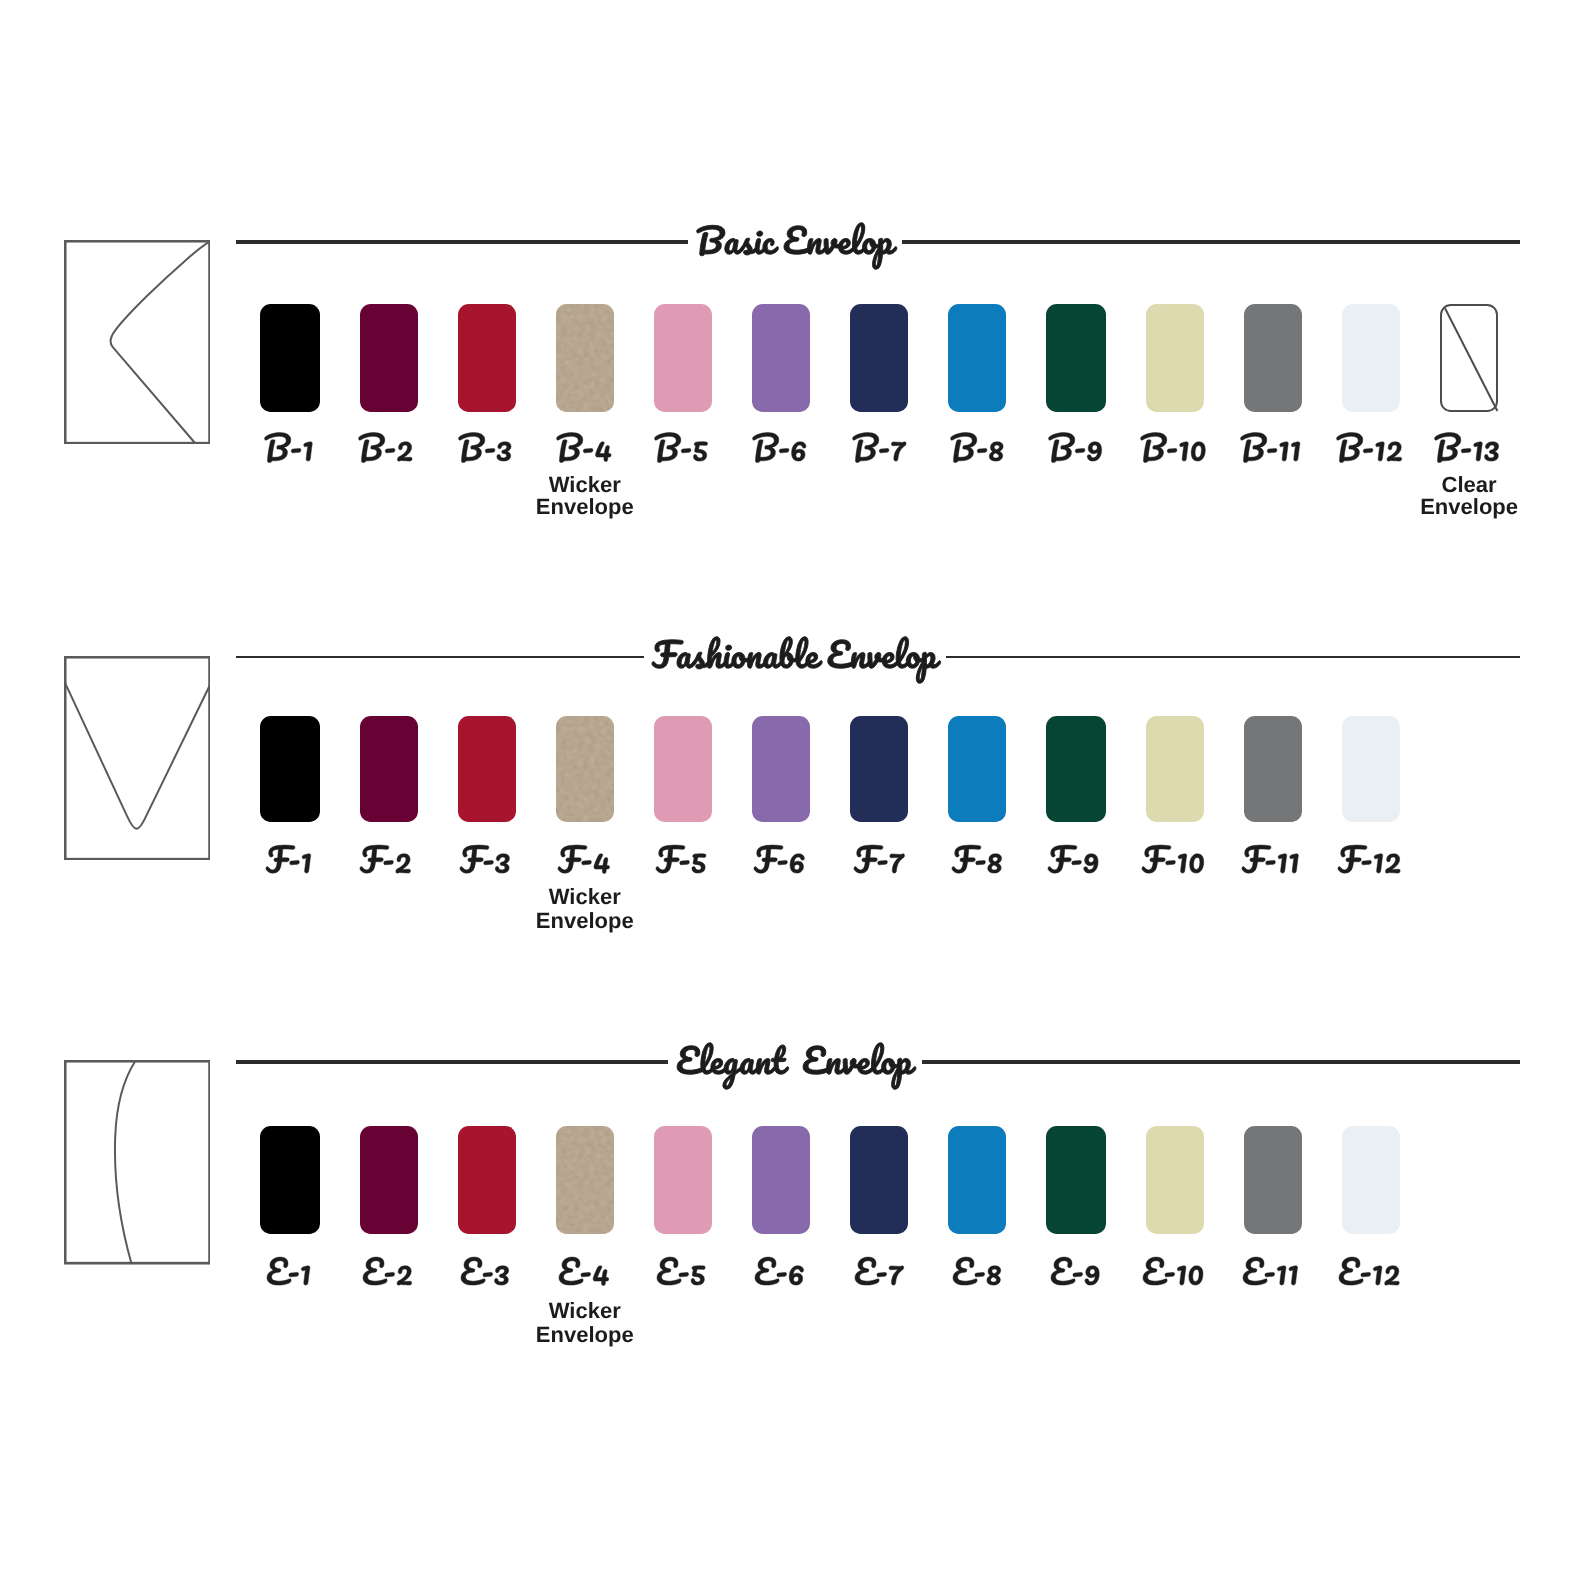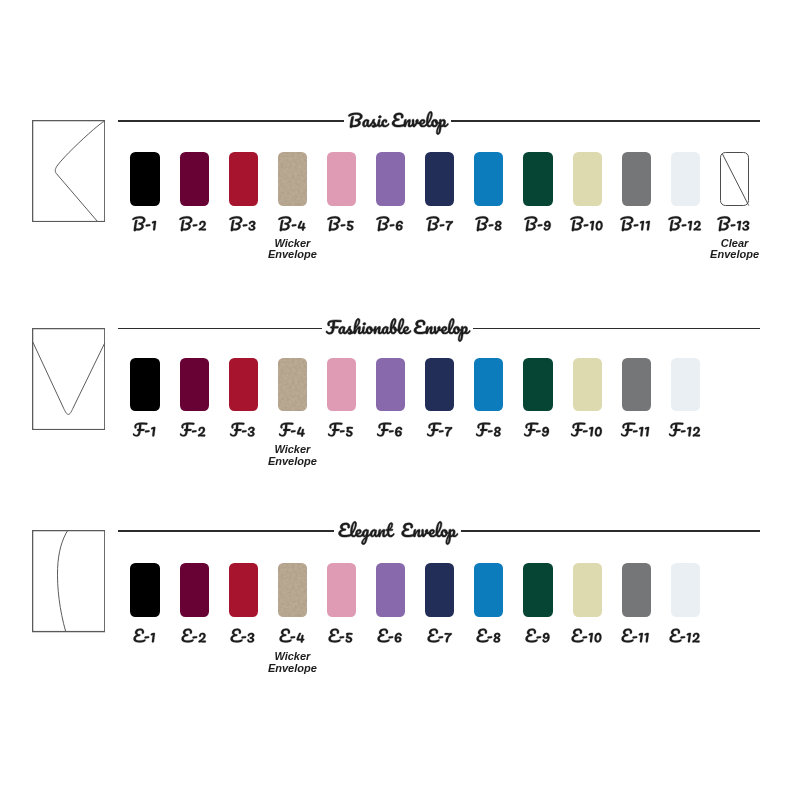--- a/index.html
+++ b/index.html
@@ -1,20 +1,20 @@
 <!DOCTYPE html>
 <html><head>
 <meta charset="utf-8">
 <title>Envelope Style and Colour Chart</title>
 <style>
   html,body{margin:0;padding:0;}
   body{width:794px;height:794px;background:#ffffff;
        font-family:"Liberation Sans",sans-serif;overflow:hidden;}
   #chart{position:relative;width:794px;height:794px;background:#ffffff;}
-  .section{position:absolute;left:0;top:0;width:794px;height:794px;font-style:italic;}
+  .section{position:absolute;left:0;top:0;width:794px;height:794px;}
   .env-icon{position:absolute;left:32px;width:73.4px;height:102.2px;}
   .env-icon svg{display:block;}
   .title-rule{position:absolute;height:1.6px;}
   .section-title{position:absolute;left:0;width:794px;text-align:center;pointer-events:none;}
   .section-title svg{display:block;margin:0 auto;overflow:visible;}
   .swatch-cell{position:absolute;width:29.2px;height:53.6px;}
   .swatch-chip{position:absolute;top:0;left:0;width:29.2px;height:53.6px;border-radius:5.4px;}
   .swatch-chip.clear{background:#ffffff;border:1px solid #4d4d4d;box-sizing:border-box;}
   .swatch-chip.wicker{background-color:#ad9b83;overflow:hidden;}
   .swatch-chip.wicker svg{position:absolute;left:0;top:0;display:block;}

